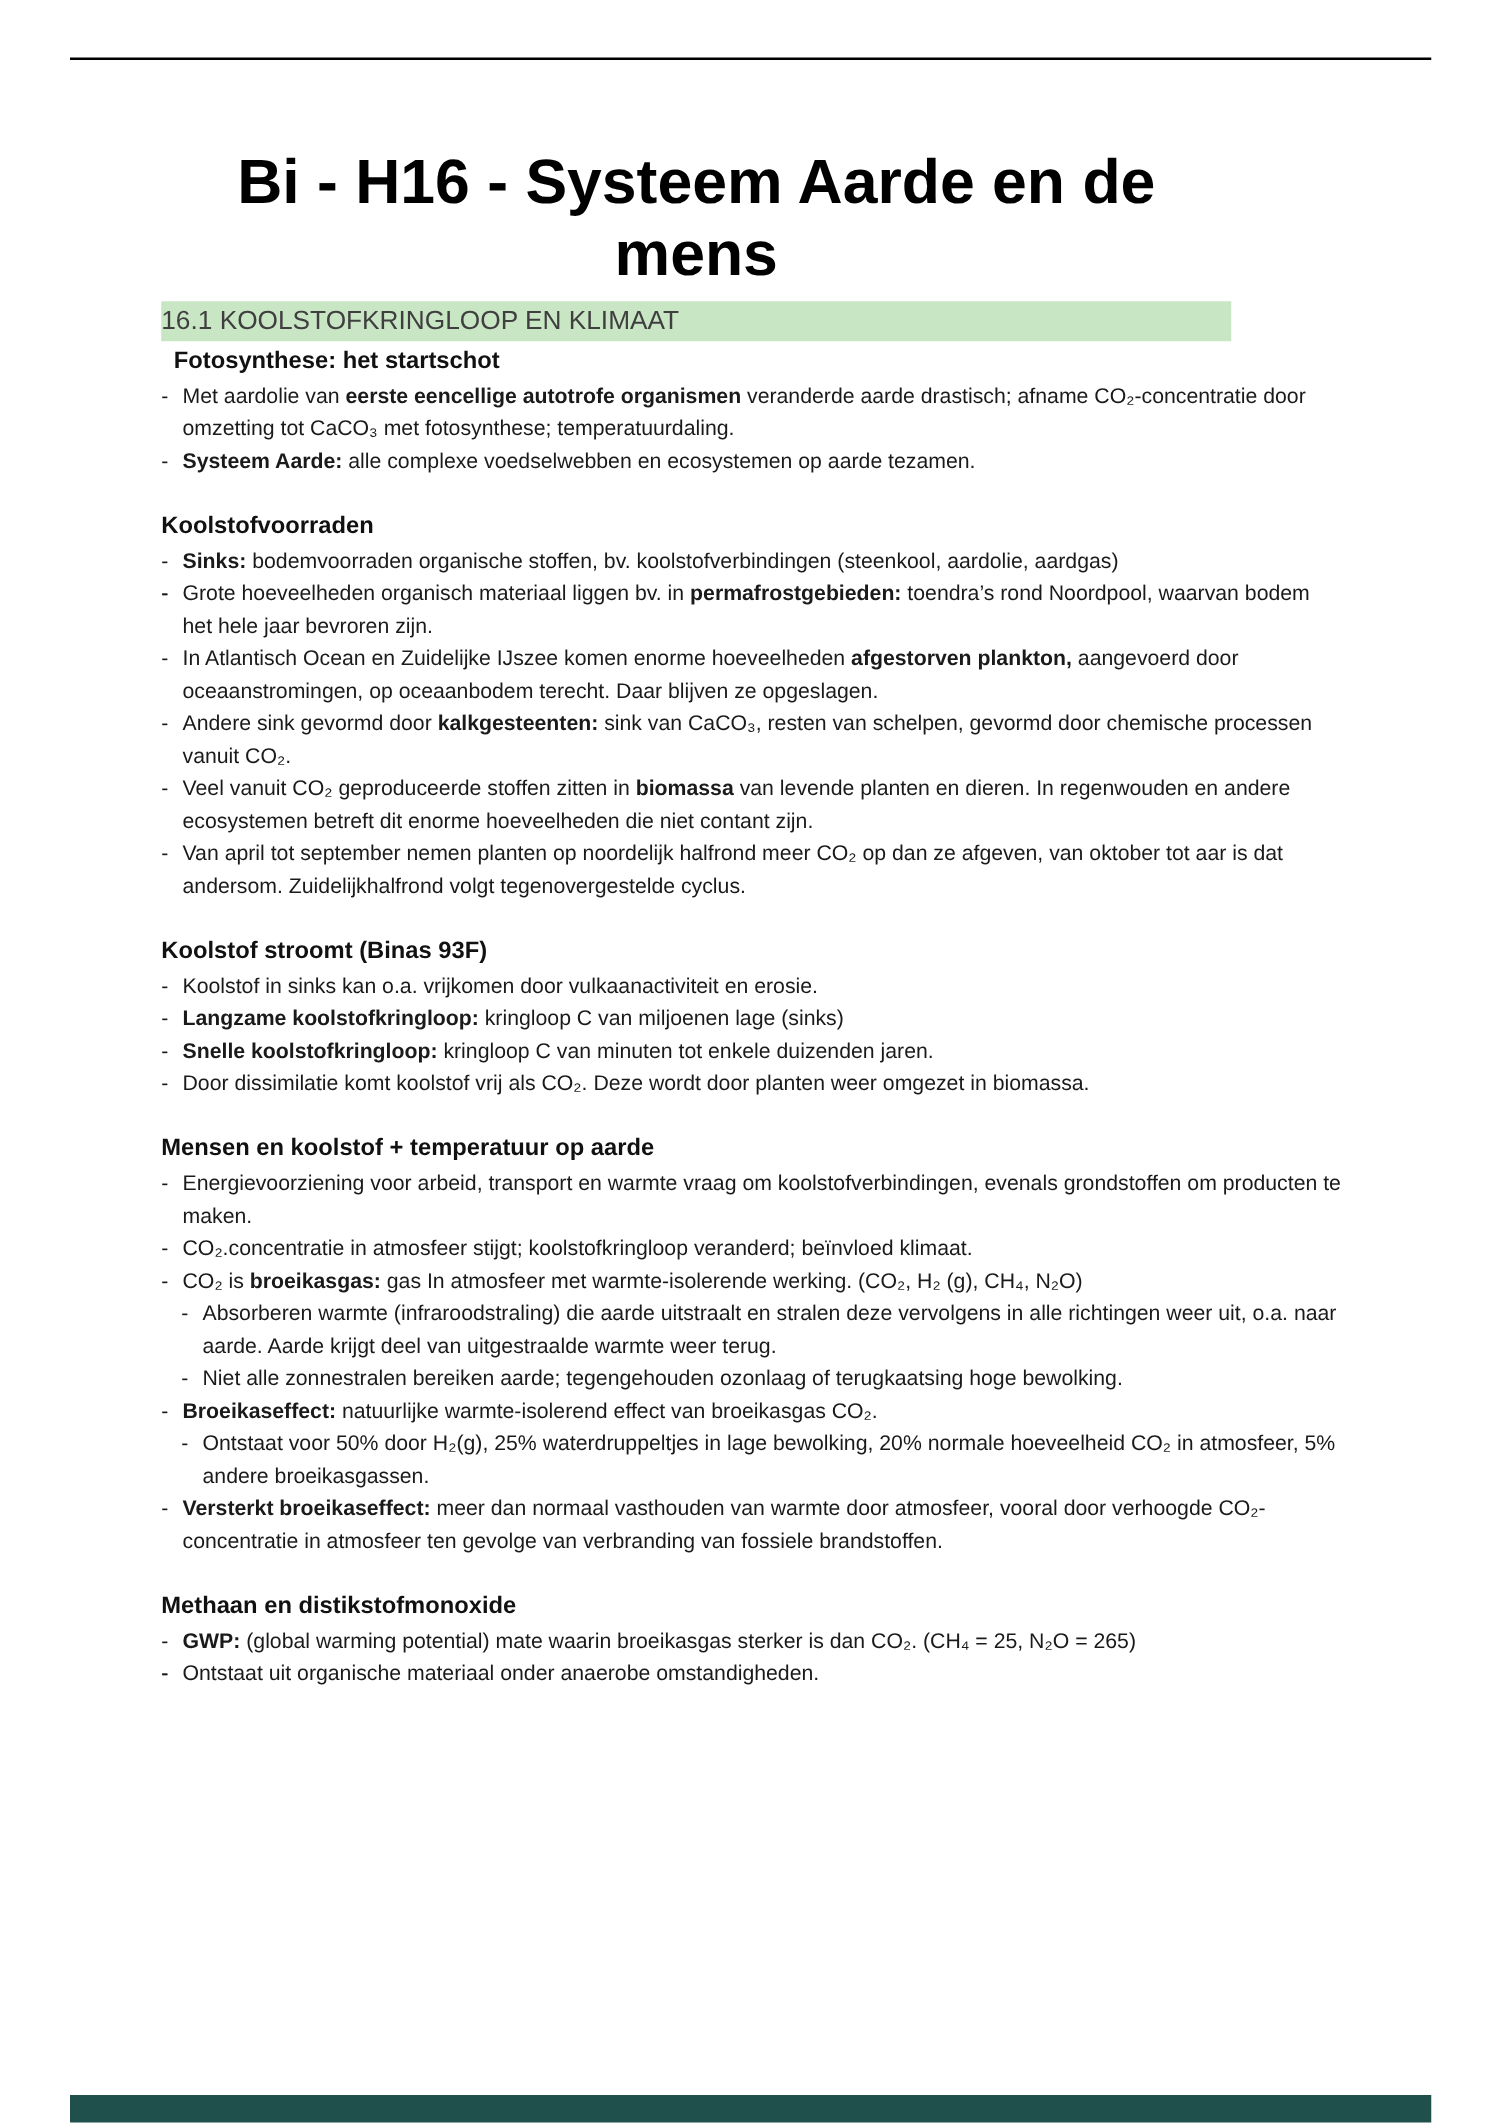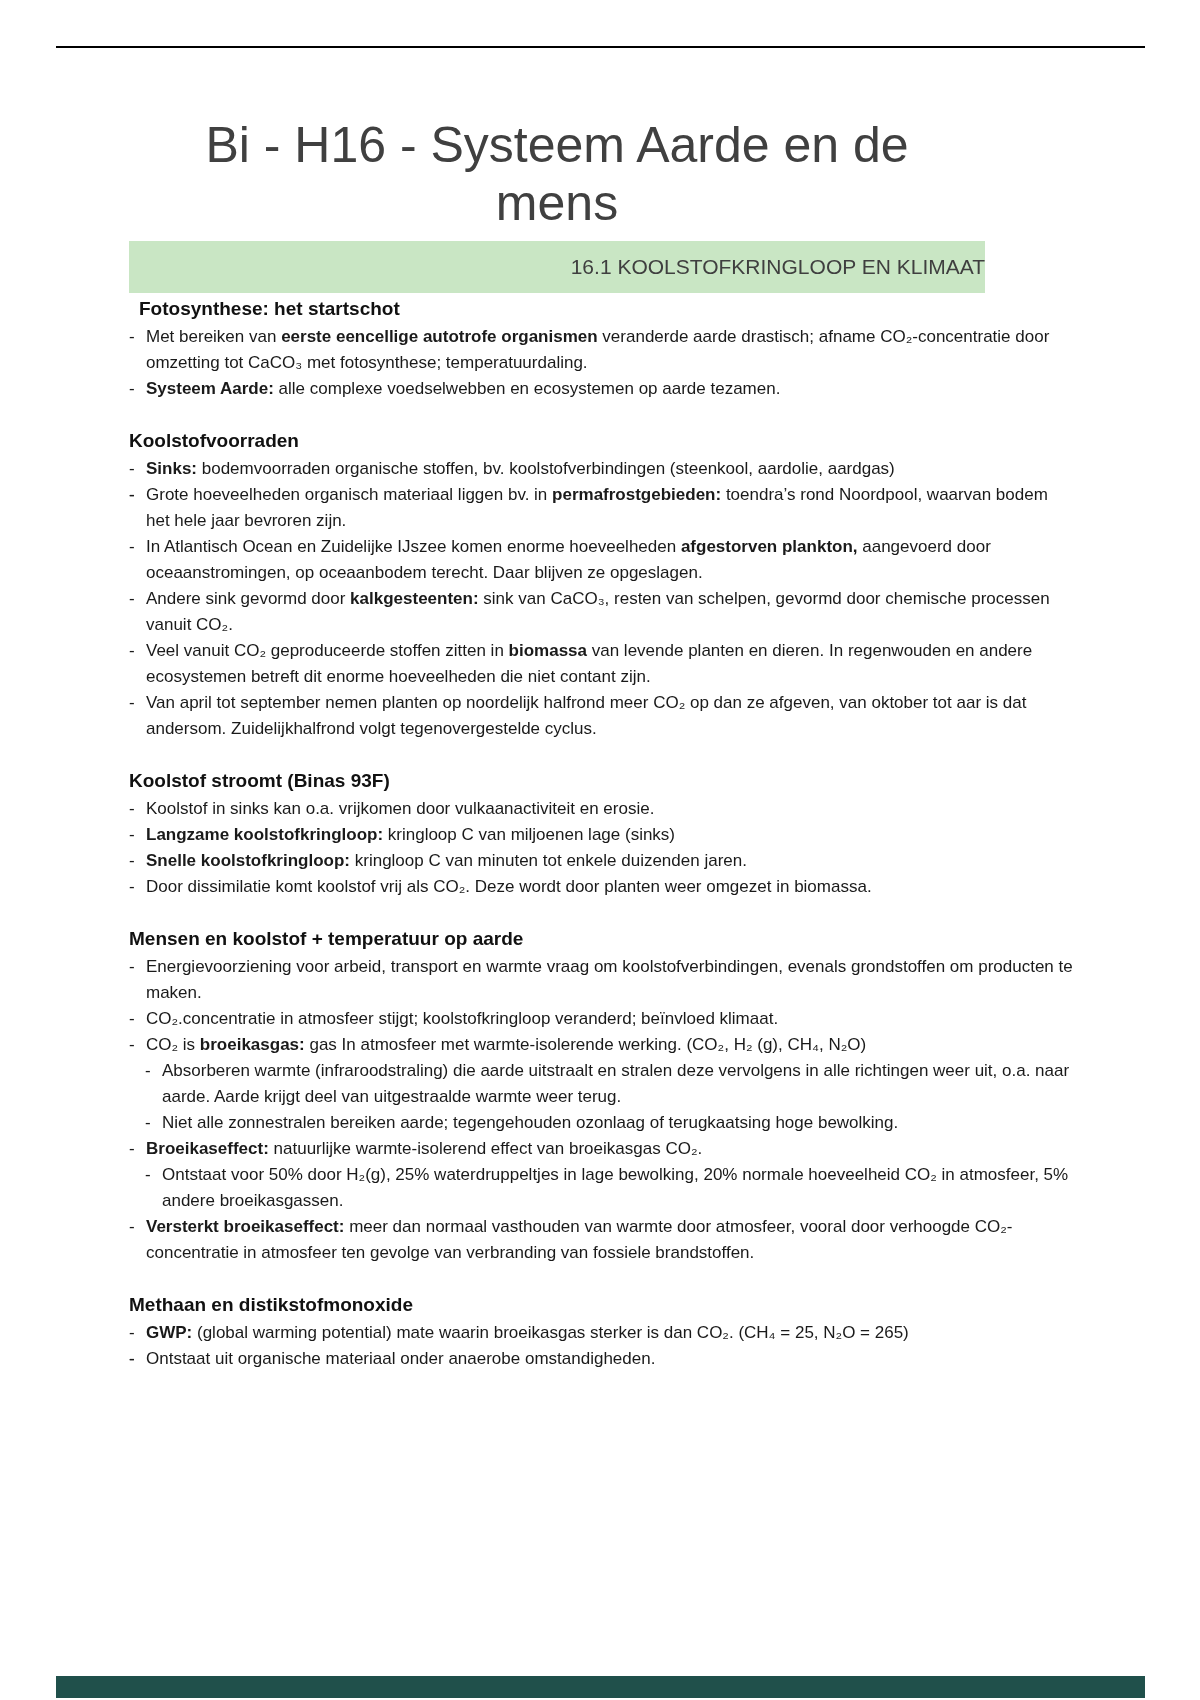--- a/index.html
+++ b/index.html
@@ -18,33 +18,33 @@
   .footer-bar{
     position:absolute;left:56px;bottom:2px;width:1089px;height:22px;
     background:#20504b;
   }
   .content{
     position:absolute;left:129px;top:0;width:947px;
   }
   .head-block{width:856px;}
   h1.title{
     margin:116px 0 0 0;
-    font-weight:400;
+    font-weight:700;
     font-size:50px;
     line-height:58px;
     text-align:center;
     white-space:pre-line;
-    color:#404040;
+    color:#000000;
   }
   .banner{
     margin-top:9px;
     font-size:21px;
     line-height:30px;
-    text-align:right;
-    padding:11px 0;
+    text-align:left;
+    padding:1px 0;
     background:#c9e6c4;
     color:#3f3f3f;
   }
   .sections{margin-top:4px;}
   .sec-heading{
     font-size:19px;
     font-weight:700;
     margin:27px 0 3px 0;
     line-height:24px;
     color:#111;
@@ -68,21 +68,21 @@
 
   <div class="content">
     <div class="head-block">
       <h1 class="title">Bi  - H16  - Systeem Aarde en de
 mens</h1>
       <div class="banner" style="background: rgb(201, 230, 196); color: rgb(63, 63, 63);">16.1 KOOLSTOFKRINGLOOP EN KLIMAAT</div>
     </div>
 
     <div class="sections">
         <h2 class="sec-heading">Fotosynthese: het startschot</h2>
-        <div class="line"><span class="dash">-</span><span class="txt"><span>Met bereiken van </span><b>eerste eencellige autotrofe organismen</b><span> veranderde aarde drastisch; afname CO₂-concentratie door omzetting tot CaCO₃ met fotosynthese; temperatuurdaling.</span></span></div>
+        <div class="line"><span class="dash">-</span><span class="txt"><span>Met aardolie van </span><b>eerste eencellige autotrofe organismen</b><span> veranderde aarde drastisch; afname CO₂-concentratie door omzetting tot CaCO₃ met fotosynthese; temperatuurdaling.</span></span></div>
         <div class="line"><span class="dash">-</span><span class="txt"><b>Systeem Aarde:</b><span> alle complexe voedselwebben en ecosystemen op aarde tezamen.</span></span></div>
         <h2 class="sec-heading">Koolstofvoorraden</h2>
         <div class="line"><span class="dash">-</span><span class="txt"><b>Sinks:</b><span> bodemvoorraden organische stoffen, bv. koolstofverbindingen (steenkool, aardolie, aardgas)</span></span></div>
         <div class="line"><span class="dash">-</span></div>
         <div class="line"><span class="dash">-</span><span class="txt"><span>Grote hoeveelheden organisch materiaal liggen bv. in </span><b>permafrostgebieden:</b><span> toendra’s rond Noordpool, waarvan bodem het hele jaar bevroren zijn.</span></span></div>
         <div class="line"><span class="dash">-</span><span class="txt"><span>In Atlantisch Ocean en Zuidelijke IJszee komen enorme hoeveelheden </span><b>afgestorven plankton,</b><span> aangevoerd door oceaanstromingen, op oceaanbodem terecht. Daar blijven ze opgeslagen.</span></span></div>
         <div class="line"><span class="dash">-</span><span class="txt"><span>Andere sink gevormd door </span><b>kalkgesteenten:</b><span> sink van CaCO₃, resten van schelpen, gevormd door chemische processen vanuit CO₂.</span></span></div>
         <div class="line"><span class="dash">-</span><span class="txt"><span>Veel vanuit CO₂ geproduceerde stoffen zitten in </span><b>biomassa</b><span> van levende planten en dieren. In regenwouden en andere ecosystemen betreft dit enorme hoeveelheden die niet contant zijn.</span></span></div>
         <div class="line"><span class="dash">-</span><span class="txt"><span>Van april tot september nemen planten op noordelijk halfrond meer CO₂ op dan ze afgeven, van oktober tot aar is dat andersom. Zuidelijkhalfrond volgt tegenovergestelde cyclus.</span></span></div>
         <h2 class="sec-heading">Koolstof stroomt (Binas 93F)</h2>

